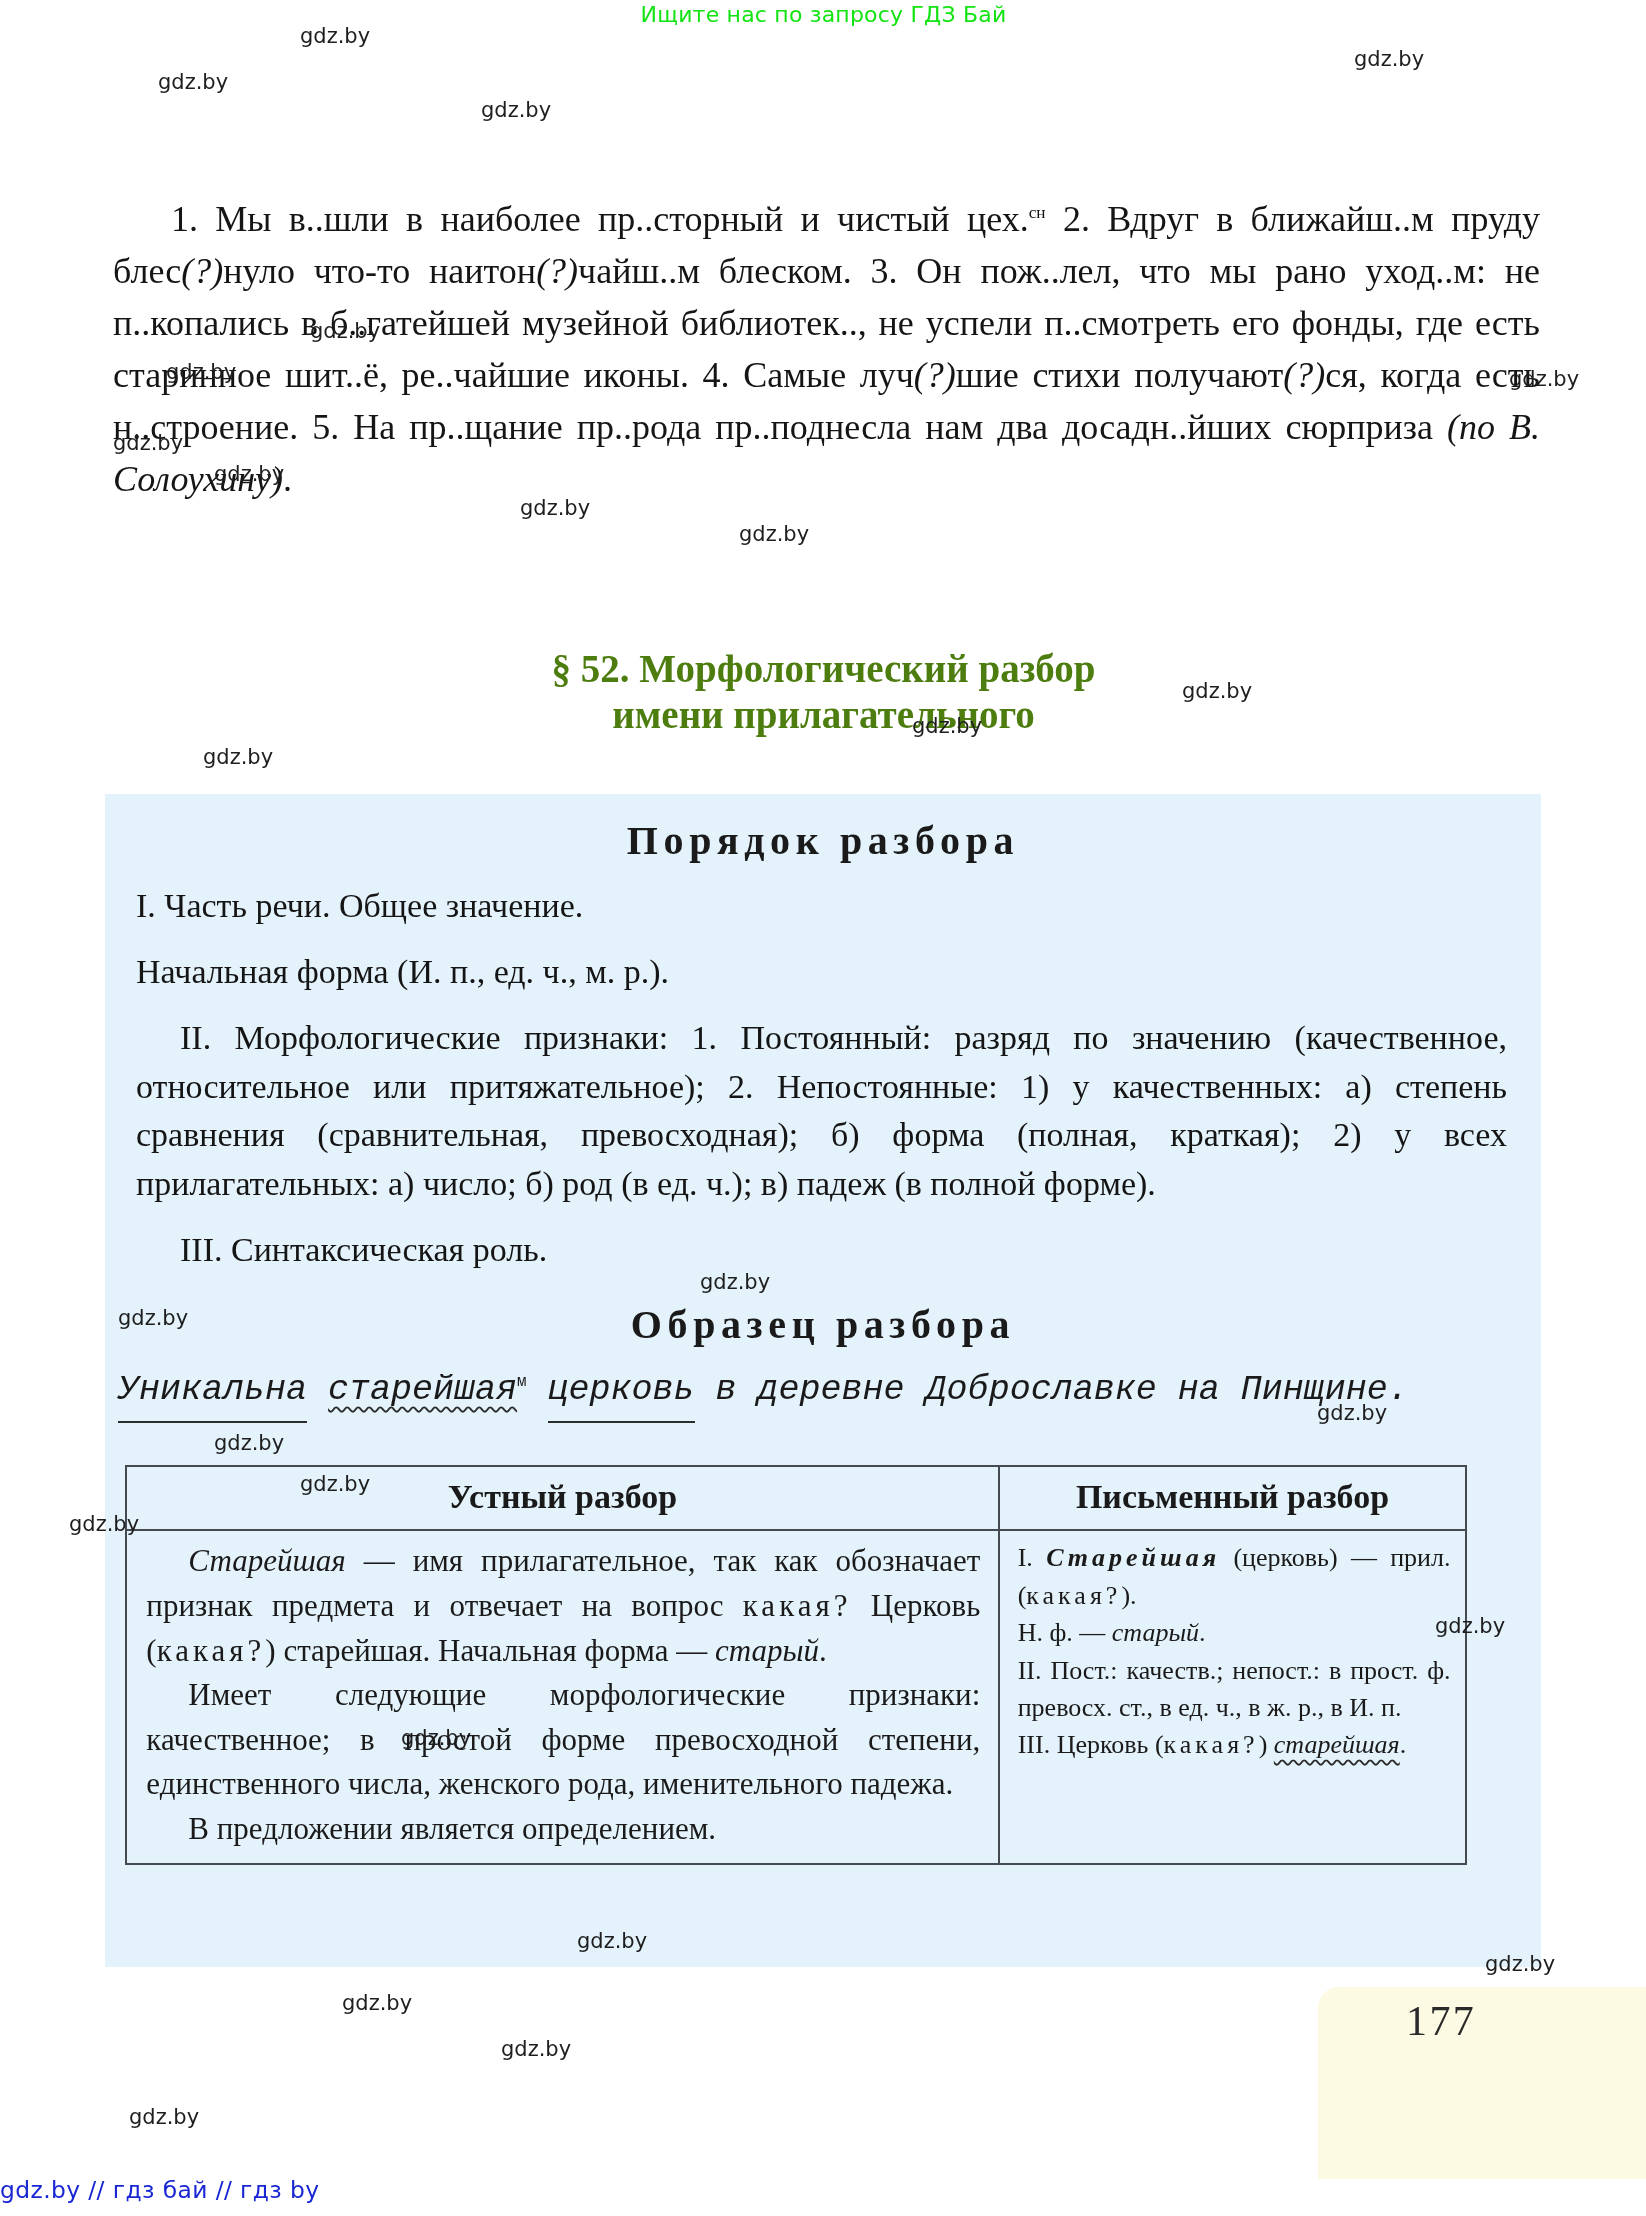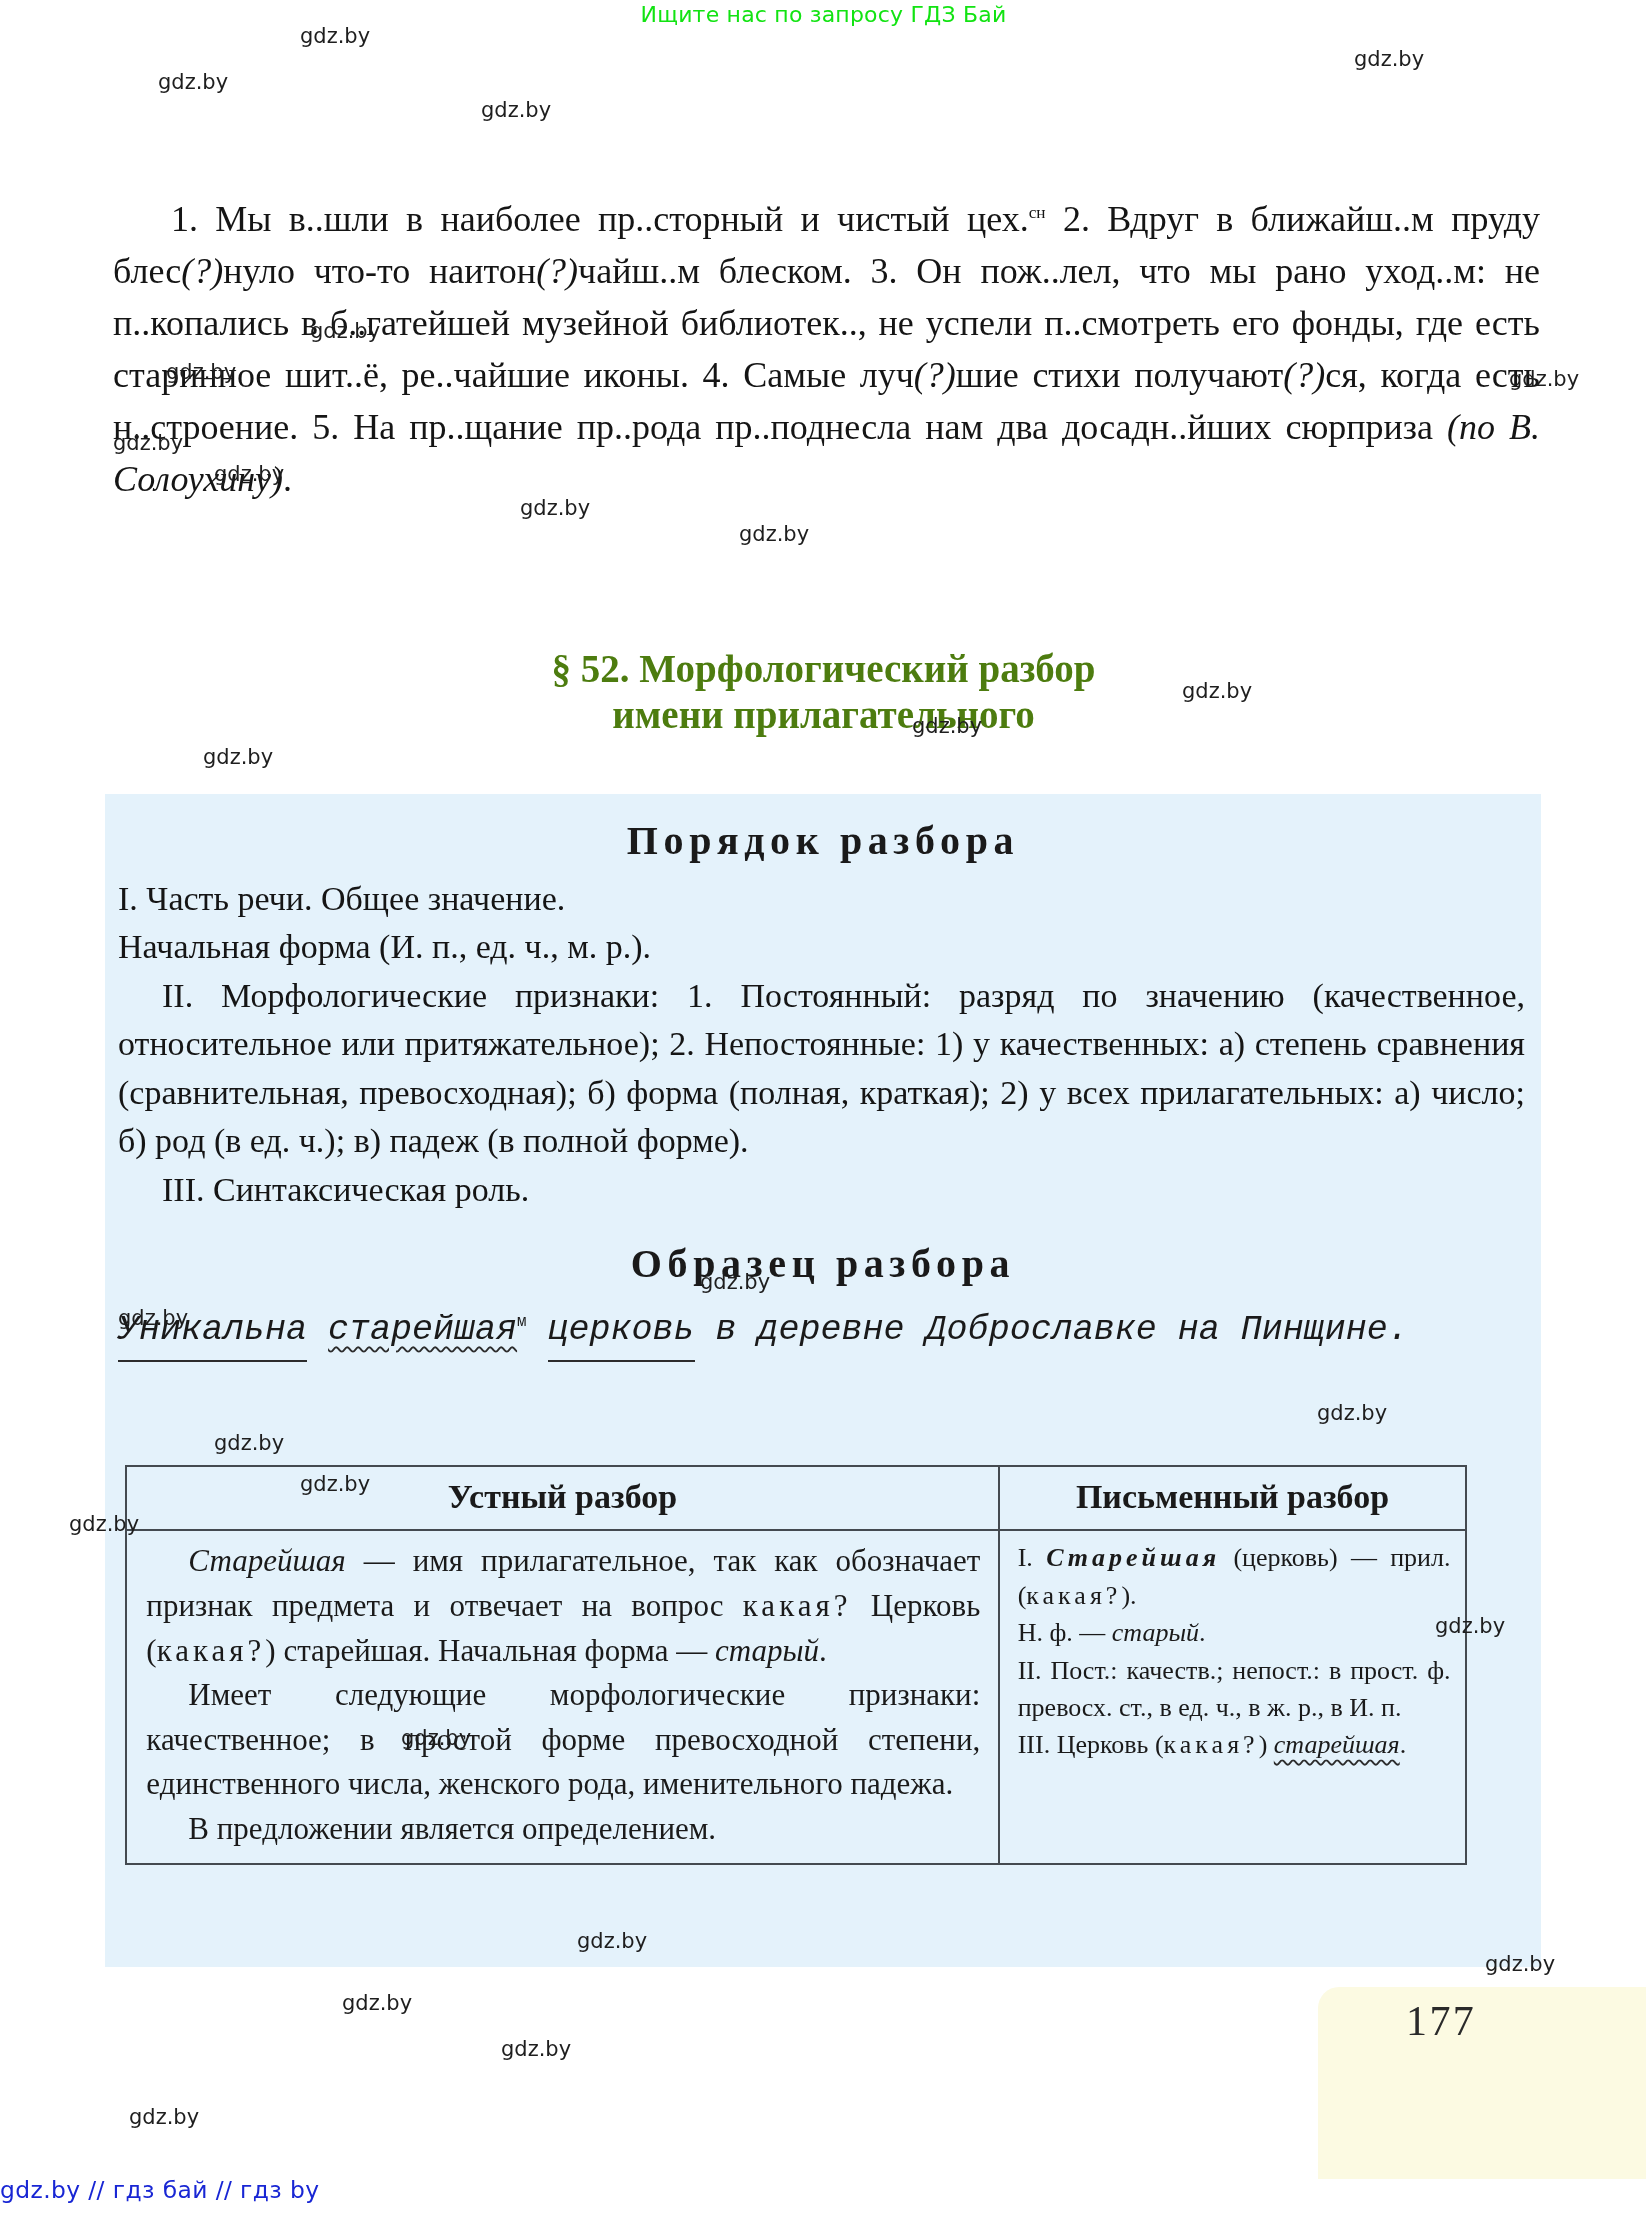--- a/index.html
+++ b/index.html
@@ -92,21 +92,21 @@
     color: #1a1a1a;
   }
   .panel-body {
     font-size: 34px;
     line-height: 1.425;
     padding: 0 16px 0 13px;
     text-align: justify;
     color: #151515;
   }
   .panel-body p {
-    margin: 0;
+    margin: 18px;
     text-indent: 44px;
   }
   .panel-body p.noindent { text-indent: 0; }
 
   
   .sample {
     font-size: 35px;
     font-style: italic;
     line-height: 1.48;
     padding: 0 17.7px 0 13px;

